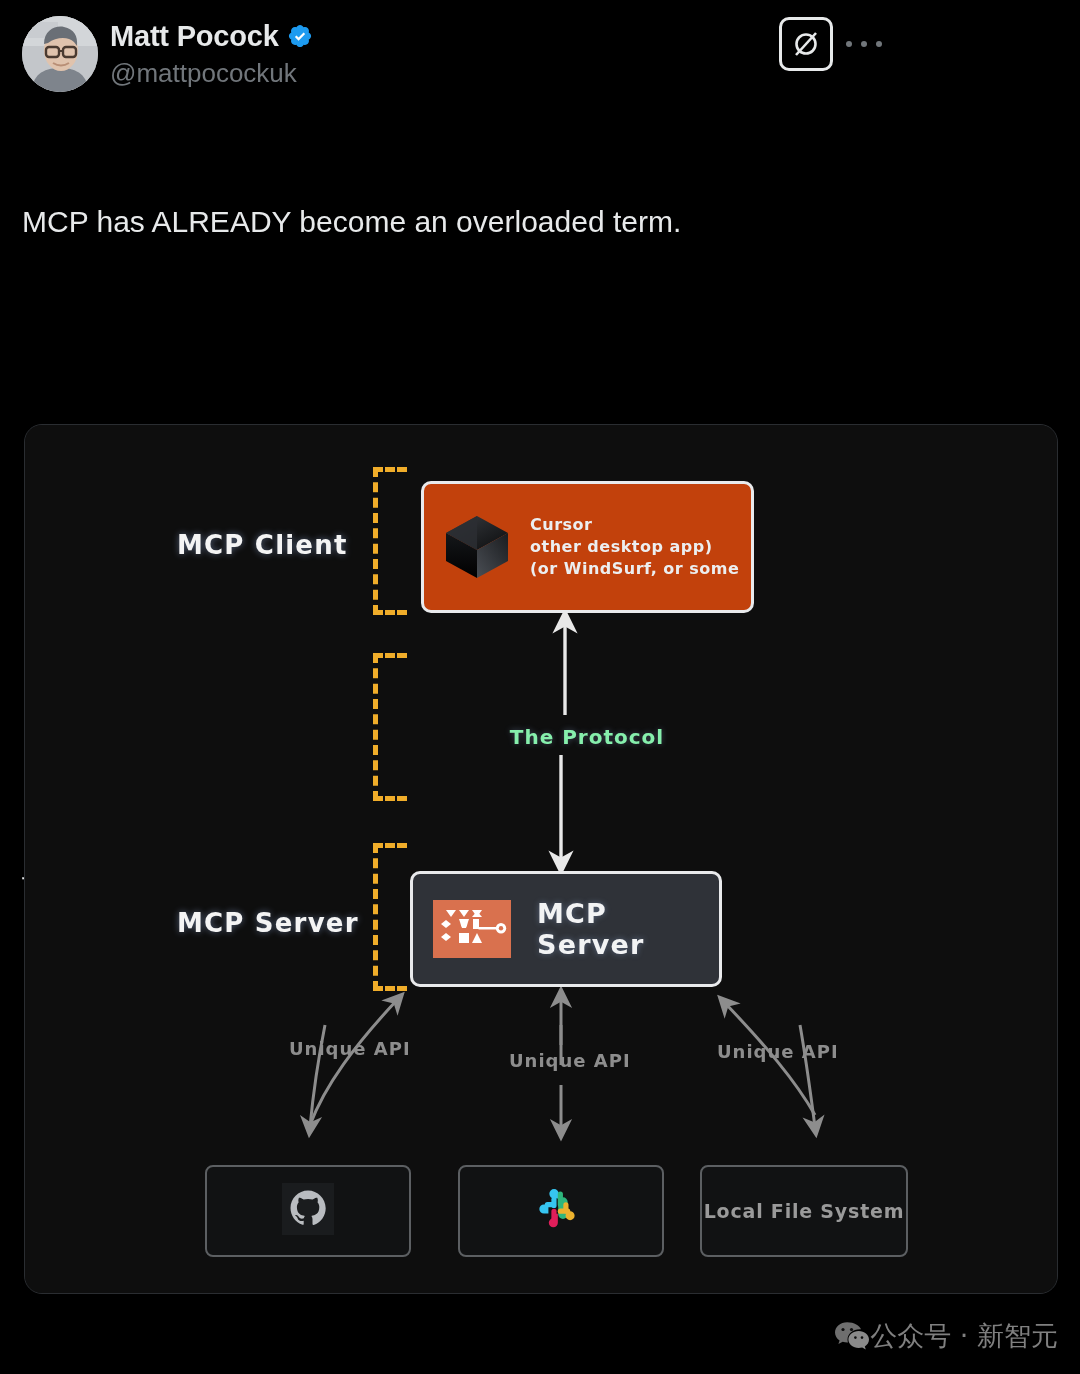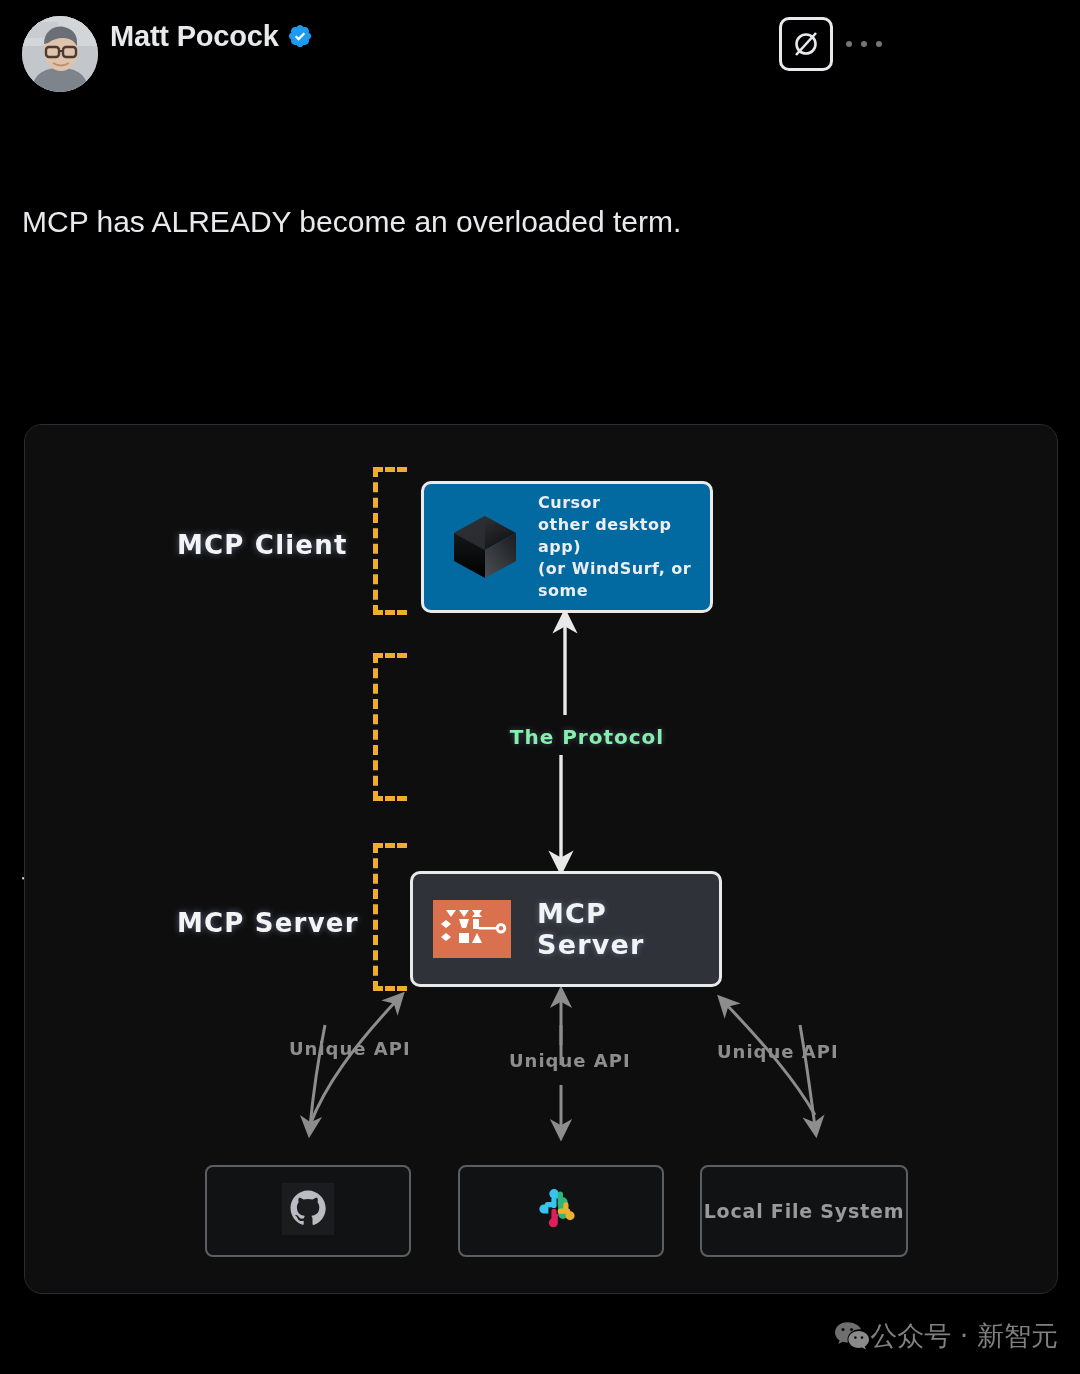--- a/index.html
+++ b/index.html
@@ -149,26 +149,26 @@
   #br-2 { left: 348px; top: 228px; height: 148px; }
   #br-3 { left: 348px; top: 418px; height: 148px; }
 
   
   .node-box {
     position: absolute;
     border-radius: 10px;
   }
   #box-cursor {
     left: 396px; top: 56px;
-    width: 292px; height: 132px;
-    background: #0369a1;
+    width: 333px; height: 132px;
+    background: #c2410c;
     border: 3px solid #e9eaec;
     display: flex;
     align-items: center;
-    padding-left: 24px;
+    padding-left: 16px;
     gap: 16px;
   }
   #box-server {
     left: 385px; top: 446px;
     width: 312px; height: 116px;
     background: #2f3238;
     border: 3px solid #e9eaec;
     display: flex;
     align-items: center;
     padding-left: 20px;
@@ -311,20 +311,21 @@
     <div class="author-block">
       <div class="author-row">
         <span class="author-name">Matt Pocock</span>
         <span class="verified-badge">
           <svg viewBox="0 0 24 24" width="26" height="26" xmlns="http://www.w3.org/2000/svg">
             <path fill="#1d9bf0" d="M22.25 12c0-1.43-.88-2.67-2.19-3.34.46-1.39.2-2.9-.81-3.91s-2.52-1.27-3.91-.81C14.67 2.63 13.43 1.75 12 1.75s-2.67.88-3.34 2.19c-1.39-.46-2.9-.2-3.91.81s-1.27 2.52-.81 3.91C2.63 9.33 1.75 10.57 1.75 12s.88 2.67 2.19 3.34c-.46 1.39-.2 2.9.81 3.91s2.52 1.27 3.91.81c.67 1.31 1.91 2.19 3.34 2.19s2.67-.88 3.34-2.19c1.39.46 2.9.2 3.91-.81s1.27-2.52.81-3.91c1.31-.67 2.19-1.91 2.19-3.34z"></path>
             <path fill="#ffffff" d="M10.68 16.29l-3.4-3.39 1.42-1.42 1.98 1.97 4.63-4.63 1.42 1.42z"></path>
           </svg>
         </span>
       </div>
+      <div class="author-handle">@mattpocockuk</div>
     </div>
 
     <div class="grok-btn">
       <svg viewBox="0 0 32 32" width="32" height="32" xmlns="http://www.w3.org/2000/svg">
         <circle cx="16" cy="16" r="9.5" fill="none" stroke="#e7e9ea" stroke-width="2.6"></circle>
         <line x1="6" y1="27" x2="26" y2="5" stroke="#e7e9ea" stroke-width="2.6"></line>
       </svg>
     </div>
 
     <div class="more-btn">

